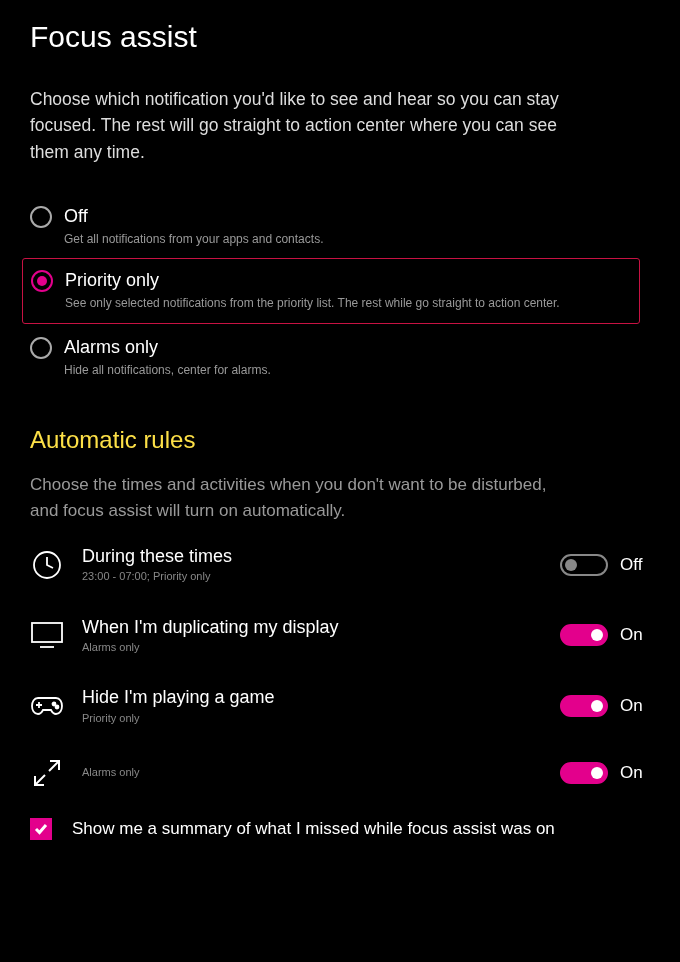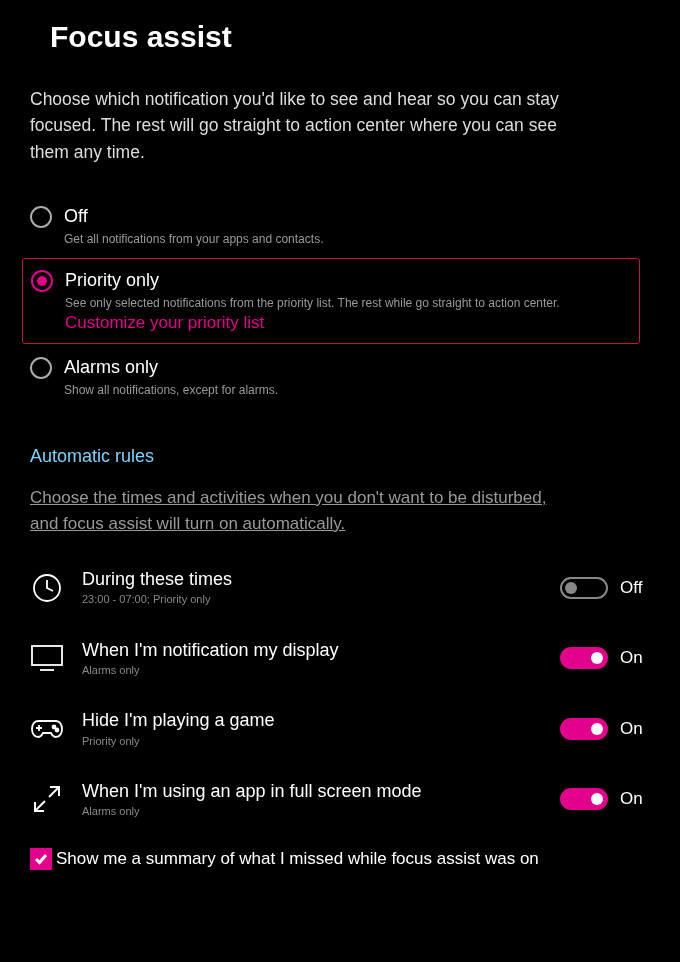--- a/index.html
+++ b/index.html
@@ -11,23 +11,22 @@
       background: #000;
       color: #fff;
       font-family: "Segoe UI", -apple-system, sans-serif;
       width: 680px;
       height: 962px;
       padding: 20px 30px;
       overflow: hidden;
     }
     .page-title {
       font-size: 30px;
-      font-weight: 700;
+      font-weight: 400;
       margin-bottom: 32px;
-      margin-left: 20px;
     }
     .description {
       font-size: 17.5px;
       line-height: 1.5;
       color: #ddd;
       margin-bottom: 32px;
       max-width: 570px;
       margin-top: 20px;
     }
     .radio-group {
@@ -85,32 +84,31 @@
       line-height: 1.55;
     }
     .customize-link {
       font-size: 17px;
       color: #e3008c;
       text-decoration: none;
       cursor: pointer;
       display: inline-block;
     }
     .section-heading {
-      font-size: 18px;
+      font-size: 24px;
       font-weight: 400;
       margin-bottom: 18px;
-      color: #7dd3fc;
+      color: #fde047;
     }
     .section-desc {
       font-size: 17px;
       color: #999;
       line-height: 1.55;
-      margin-bottom: 30px;
+      margin-bottom: 20px;
       max-width: 540px;
-      text-decoration: underline;
     }
     .rules-list {
       display: flex;
       flex-direction: column;
       gap: 30px;
       margin-bottom: 28px;
     }
     .rule-item {
       display: flex;
       align-items: center;
@@ -178,21 +176,21 @@
       right: 3px;
     }
     .toggle-state {
       font-size: 17px;
       color: #fff;
       min-width: 30px;
     }
     .checkbox-row {
       display: flex;
       align-items: center;
-      gap: 4px;
+      gap: 20px;
     }
     .checkbox {
       width: 22px;
       height: 22px;
       background: #e3008c;
       display: flex;
       align-items: center;
       justify-content: center;
       flex-shrink: 0;
     }
@@ -220,29 +218,28 @@
       <div class="radio-label">Off</div>
       <div class="radio-subtext">Get all notifications from your apps and contacts.</div>
     </div>
   </div>
 
   <div class="radio-item highlighted">
     <div class="radio-circle selected"></div>
     <div class="radio-content">
       <div class="radio-label">Priority only</div>
       <div class="radio-subtext">See only selected notifications from the priority list. The rest while go straight to action center.</div>
-      <a class="customize-link">Customize your priority list</a>
     </div>
   </div>
 
   <div class="radio-item">
     <div class="radio-circle"></div>
     <div class="radio-content">
       <div class="radio-label">Alarms only</div>
-      <div class="radio-subtext">Show all notifications, except for alarms.</div>
+      <div class="radio-subtext">Hide all notifications, center for alarms.</div>
     </div>
   </div>
 </div>
 
 <h2 class="section-heading">Automatic rules</h2>
 <p class="section-desc">Choose the times and activities when you don't want to be disturbed, and focus assist will turn on automatically.</p>
 
 <div class="rules-list">
 
   <div class="rule-item">
@@ -263,21 +260,21 @@
   </div>
 
   <div class="rule-item">
     <div class="rule-icon">
       <svg width="34" height="30" viewBox="0 0 34 30" fill="none" stroke="#fff" stroke-width="1.8">
         <rect x="2" y="3" width="30" height="19"></rect>
         <path d="M10 27 L24 27"></path>
       </svg>
     </div>
     <div class="rule-content">
-      <div class="rule-label">When I'm notification my display</div>
+      <div class="rule-label">When I'm duplicating my display</div>
       <div class="rule-sub">Alarms only</div>
     </div>
     <div class="toggle-wrap">
       <div class="toggle on"></div>
       <span class="toggle-state">On</span>
     </div>
   </div>
 
   <div class="rule-item">
     <div class="rule-icon">
@@ -301,21 +298,20 @@
   <div class="rule-item">
     <div class="rule-icon">
       <svg width="30" height="30" viewBox="0 0 30 30" fill="none" stroke="#fff" stroke-width="2">
         <path d="M18 3 L27 3 L27 12"></path>
         <path d="M12 27 L3 27 L3 18"></path>
         <path d="M27 3 L17 13"></path>
         <path d="M3 27 L13 17"></path>
       </svg>
     </div>
     <div class="rule-content">
-      <div class="rule-label">When I'm using an app in full screen mode</div>
       <div class="rule-sub">Alarms only</div>
     </div>
     <div class="toggle-wrap">
       <div class="toggle on"></div>
       <span class="toggle-state">On</span>
     </div>
   </div>
 
 </div>
 

